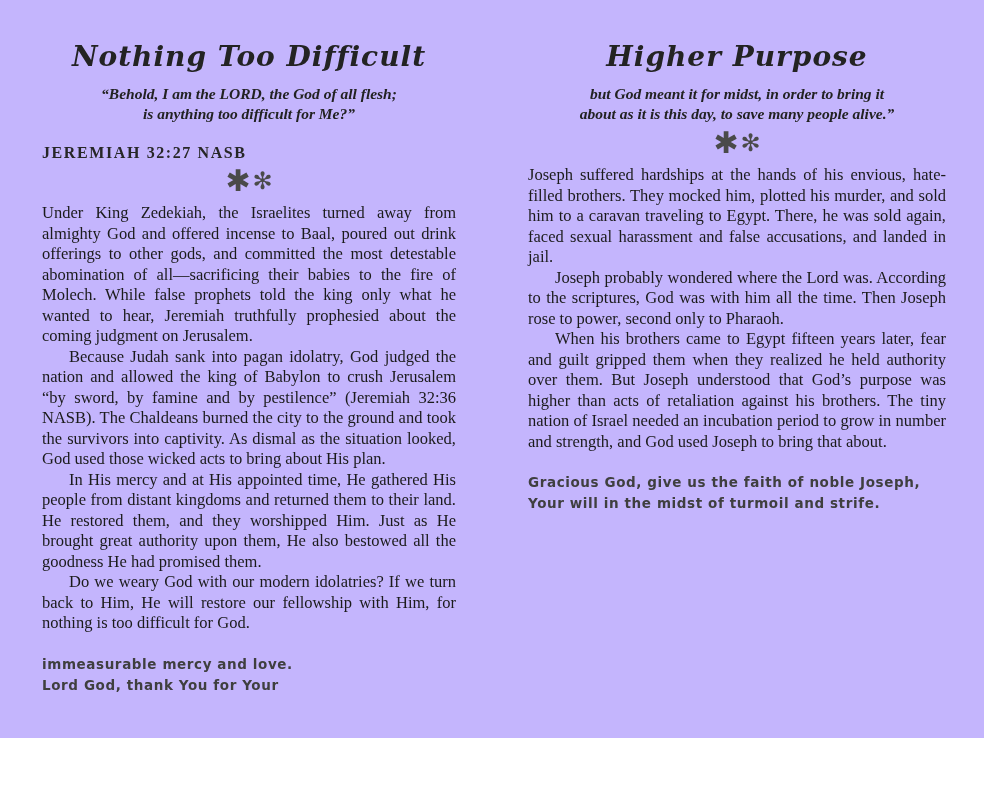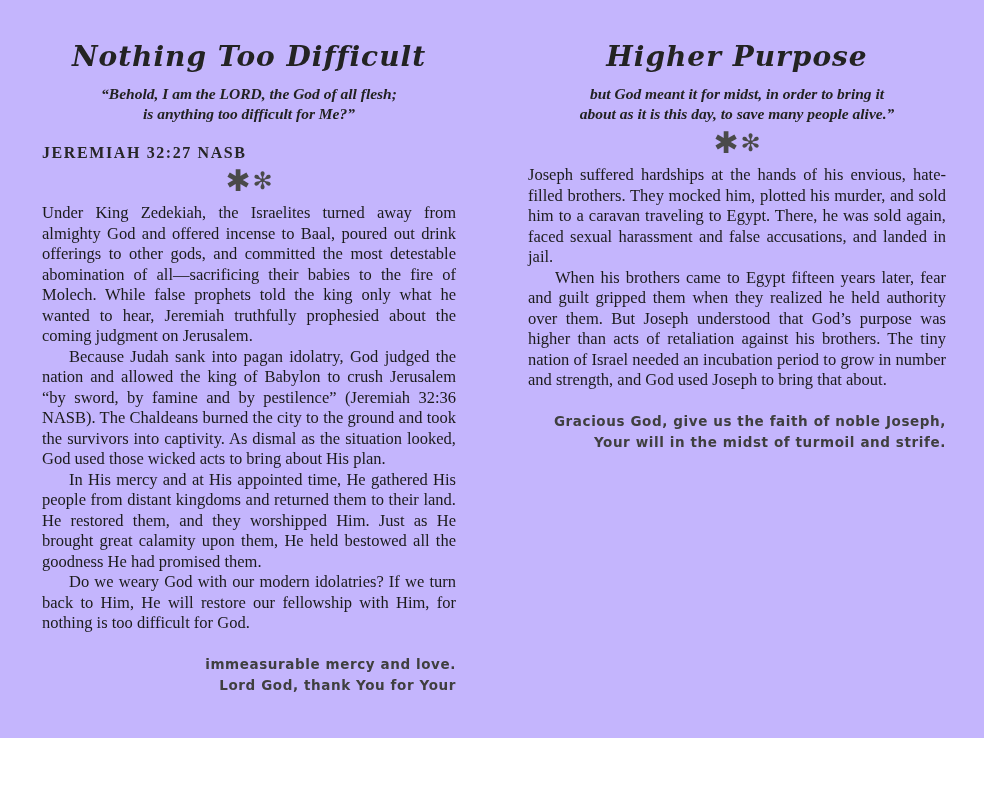--- a/index.html
+++ b/index.html
@@ -57,21 +57,21 @@
     font-size: 16.5px;
     line-height: 20.5px;
     text-align: justify;
     color: #1b1b1b;
   }
   .body p { margin: 0; }
   .body p.indent { text-indent: 27px; }
 
   .prayer {
     margin-top: 20px;
-    text-align: right;
+    text-align: left;
     font-family: "DejaVu Sans", sans-serif;
     font-size: 13.5px;
     font-weight: bold;
     letter-spacing: 0.6px;
     line-height: 21px;
     color: #3f3f3f;
   }
   .page-number {
     position: absolute;
     top: 716px;
@@ -93,41 +93,42 @@
       <div>“Behold, I am the LORD, the God of all flesh;</div>
       <div>is anything too difficult for Me?”</div>
     </div>
     <div class="reference">JEREMIAH 32:27 NASB</div>
     <div class="ornament">
       <span class="orn-a">✱</span><span class="orn-b">✻</span>
     </div>
     <div class="body">
       <p>Under King Zedekiah, the Israelites turned away from almighty God and offered incense to Baal, poured out drink offerings to other gods, and committed the most detestable abomination of all—sacrificing their babies to the fire of Molech. While false prophets told the king only what he wanted to hear, Jeremiah truthfully prophesied about the coming judgment on Jerusalem.</p>
       <p class="indent">Because Judah sank into pagan idolatry, God judged the nation and allowed the king of Babylon to crush Jerusalem “by sword, by famine and by pestilence” (Jeremiah 32:36 NASB). The Chaldeans burned the city to the ground and took the survivors into captivity. As dismal as the situation looked, God used those wicked acts to bring about His plan.</p>
-      <p class="indent">In His mercy and at His appointed time, He gathered His people from distant kingdoms and returned them to their land. He restored them, and they worshipped Him. Just as He brought great calamity upon them, He held bestowed all the goodness He had promised them.</p>
+      <p class="indent">In His mercy and at His appointed time, He gathered His people from distant kingdoms and returned them to their land. He restored them, and they worshipped Him. Just as He brought great authority upon them, He also bestowed all the goodness He had promised them.</p>
       <p class="indent">Do we weary God with our modern idolatries? If we turn back to Him, He will restore our fellowship with Him, for nothing is too difficult for God.</p>
     </div>
     <div class="prayer">
       <div>immeasurable mercy and love.</div>
       <div>Lord God, thank You for Your</div>
     </div>
     <div class="page-number">8</div>
   </section>
 
   <section class="page page-right">
     <h1 class="title">Higher Purpose</h1>
     <div class="quote">
       <div>but God meant it for midst, in order to bring it</div>
       <div>about as it is this day, to save many people alive.”</div>
     </div>
     <div class="ornament">
       <span class="orn-a">✱</span><span class="orn-b">✻</span>
     </div>
     <div class="body">
       <p>Joseph suffered hardships at the hands of his envious, hate-filled brothers. They mocked him, plotted his murder, and sold him to a caravan traveling to Egypt. There, he was sold again, faced sexual harassment and false accusations, and landed in jail.</p>
+      <p class="indent">Joseph probably wondered where the Lord was. According to the scriptures, God was with him all the time. Then Joseph rose to power, second only to Pharaoh.</p>
       <p class="indent">When his brothers came to Egypt fifteen years later, fear and guilt gripped them when they realized he held authority over them. But Joseph understood that God’s purpose was higher than acts of retaliation against his brothers. The tiny nation of Israel needed an incubation period to grow in number and strength, and God used Joseph to bring that about.</p>
     </div>
     <div class="prayer">
       <div>Gracious God, give us the faith of noble Joseph,</div>
       <div>Your will in the midst of turmoil and strife.</div>
     </div>
     <div class="page-number">9</div>
   </section>
 
 </div>

